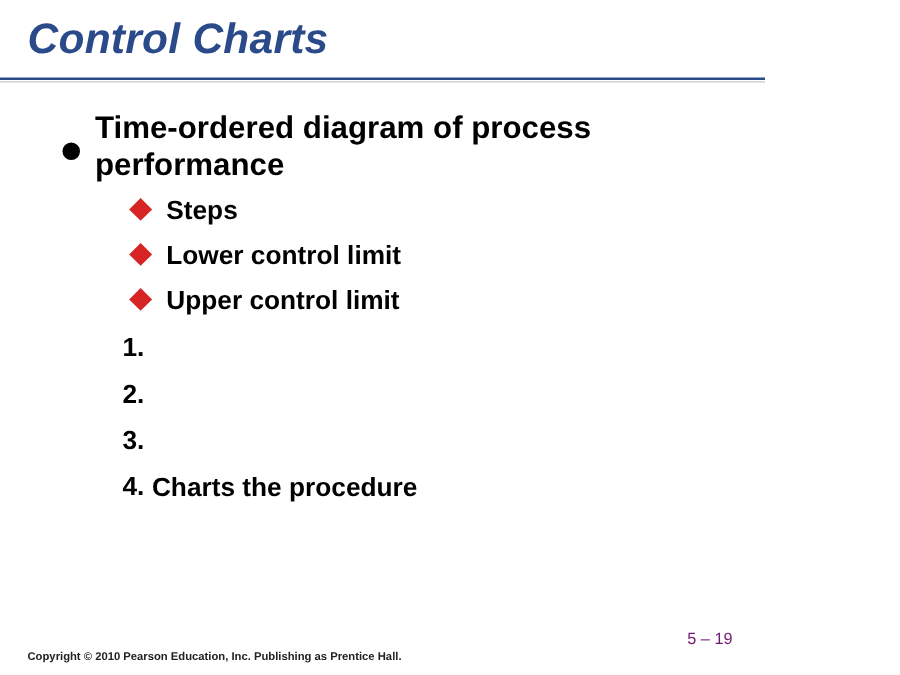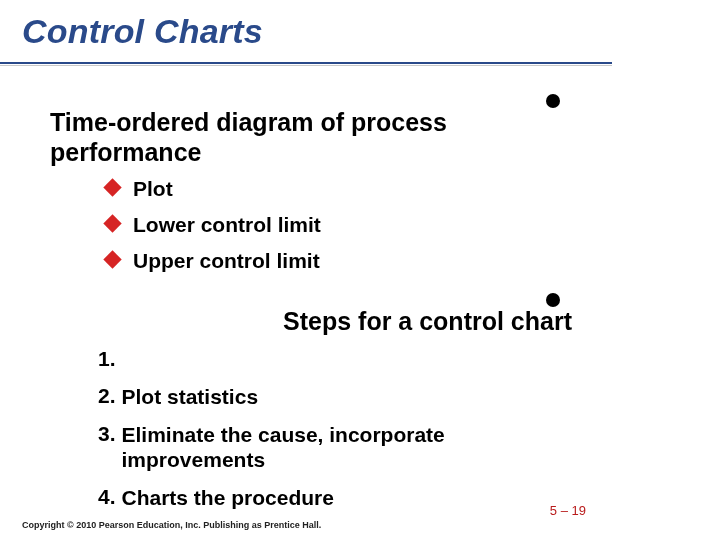--- a/index.html
+++ b/index.html
@@ -45,23 +45,22 @@
     border-top: 1px solid #c9c9c9;
   }
   .content {
     position: absolute;
     left: 50px;
     right: 40px;
     top: 88px;
   }
   .bullet-l1 {
     display: flex;
-    align-items: flex-end;
+    align-items: center;
     margin-bottom: 10px;
-    flex-direction: column;
   }
   .bullet-l1 .dot {
     width: 14px;
     height: 14px;
     background: #000;
     border-radius: 50%;
     margin-top: 6px;
     margin-right: 12px;
     flex: 0 0 auto;
   }
@@ -108,21 +107,21 @@
   .numitem .txt {
     font-size: 21px;
     font-weight: 700;
     line-height: 1.2;
   }
   .pagenum {
     position: absolute;
     right: 26px;
     bottom: 22px;
     font-size: 13px;
-    color: #b91c1c;
+    color: #701a75;
   }
   .copyright {
     position: absolute;
     left: 22px;
     bottom: 10px;
     font-size: 9px;
     color: #222;
     font-weight: 700;
     text-align: center;
   }
@@ -139,48 +138,42 @@
   <div class="content">
 
     <div class="bullet-l1">
       <span class="dot"></span>
       <span class="txt">Time-ordered diagram of process performance</span>
     </div>
 
     <div class="sublist">
       <div class="bullet-l2">
         <span class="diamond"></span>
-        <span class="txt">Plot</span>
+        <span class="txt">Steps</span>
       </div>
       <div class="bullet-l2">
         <span class="diamond"></span>
         <span class="txt">Lower control limit</span>
       </div>
       <div class="bullet-l2">
         <span class="diamond"></span>
         <span class="txt">Upper control limit</span>
       </div>
     </div>
 
-    <div class="bullet-l1">
-      <span class="dot"></span>
-      <span class="txt">Steps for a control chart</span>
-    </div>
 
     <div class="numlist">
       <div class="numitem">
         <span class="num">1.</span>
       </div>
       <div class="numitem">
         <span class="num">2.</span>
-        <span class="txt">Plot statistics</span>
       </div>
       <div class="numitem">
         <span class="num">3.</span>
-        <span class="txt">Eliminate the cause, incorporate improvements</span>
       </div>
       <div class="numitem">
         <span class="num">4.</span>
         <span class="txt">Charts the procedure</span>
       </div>
     </div>
 
   </div>
 
   <div class="pagenum">5 – 19</div>

